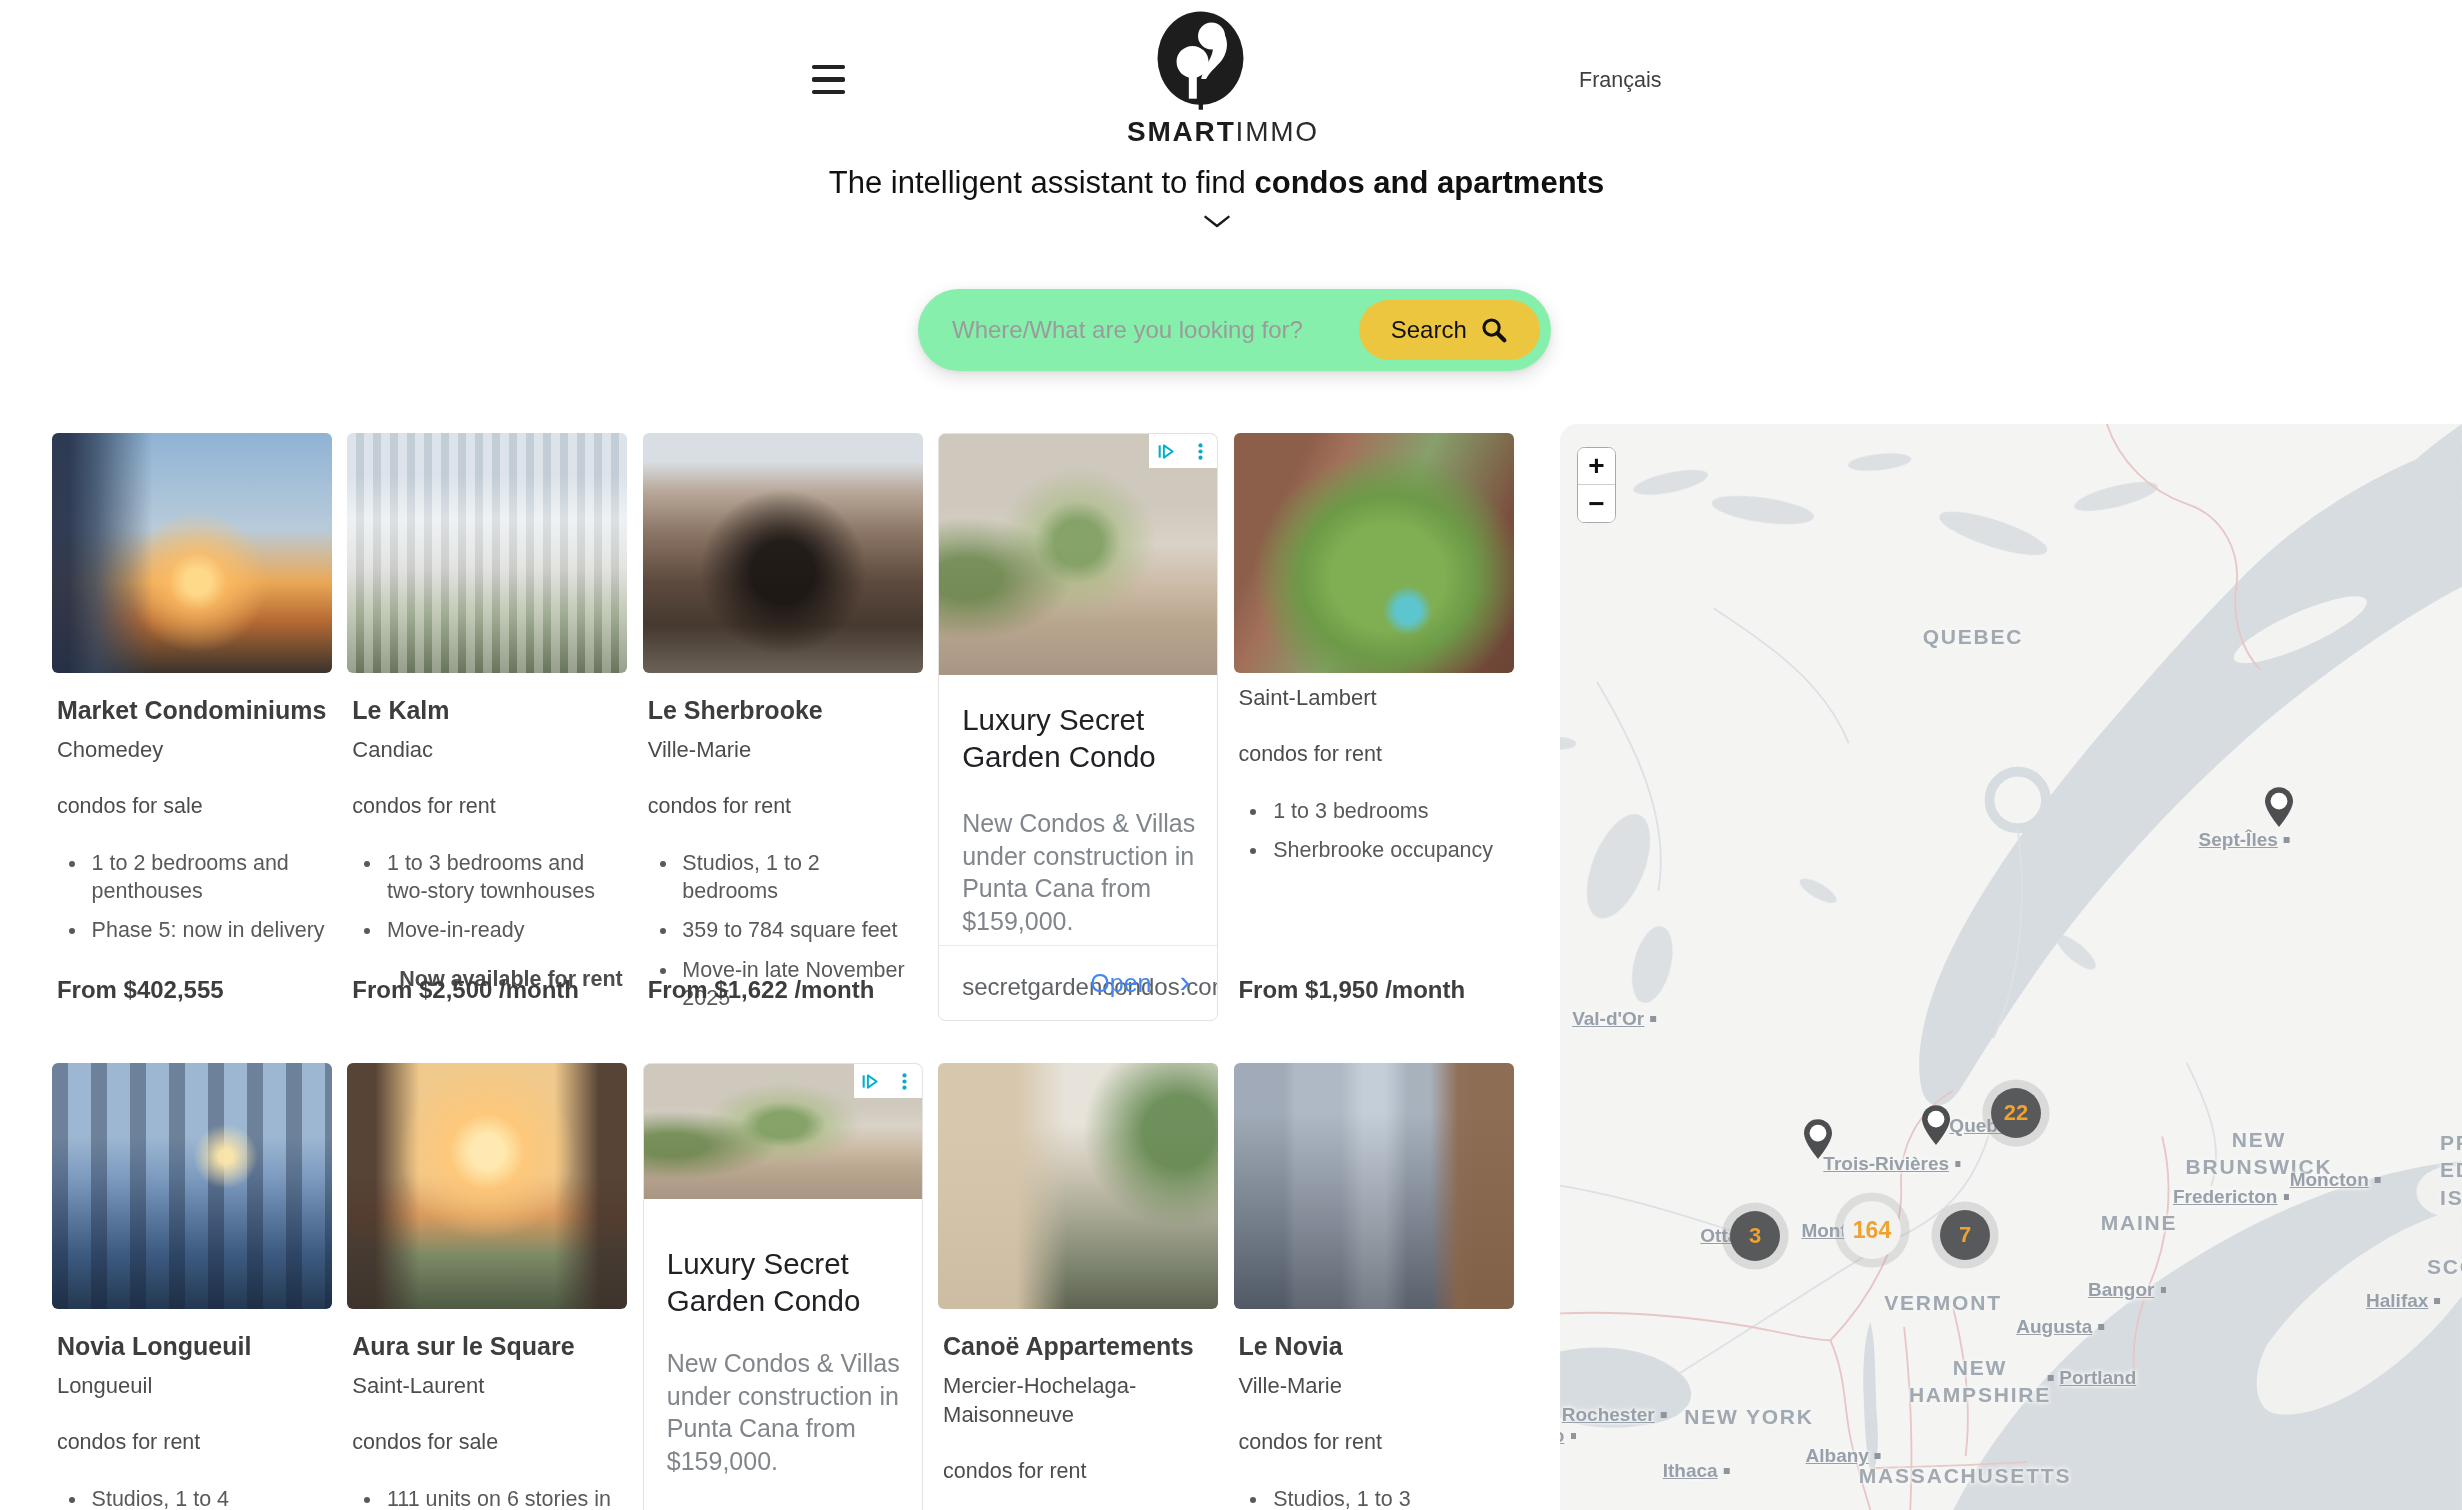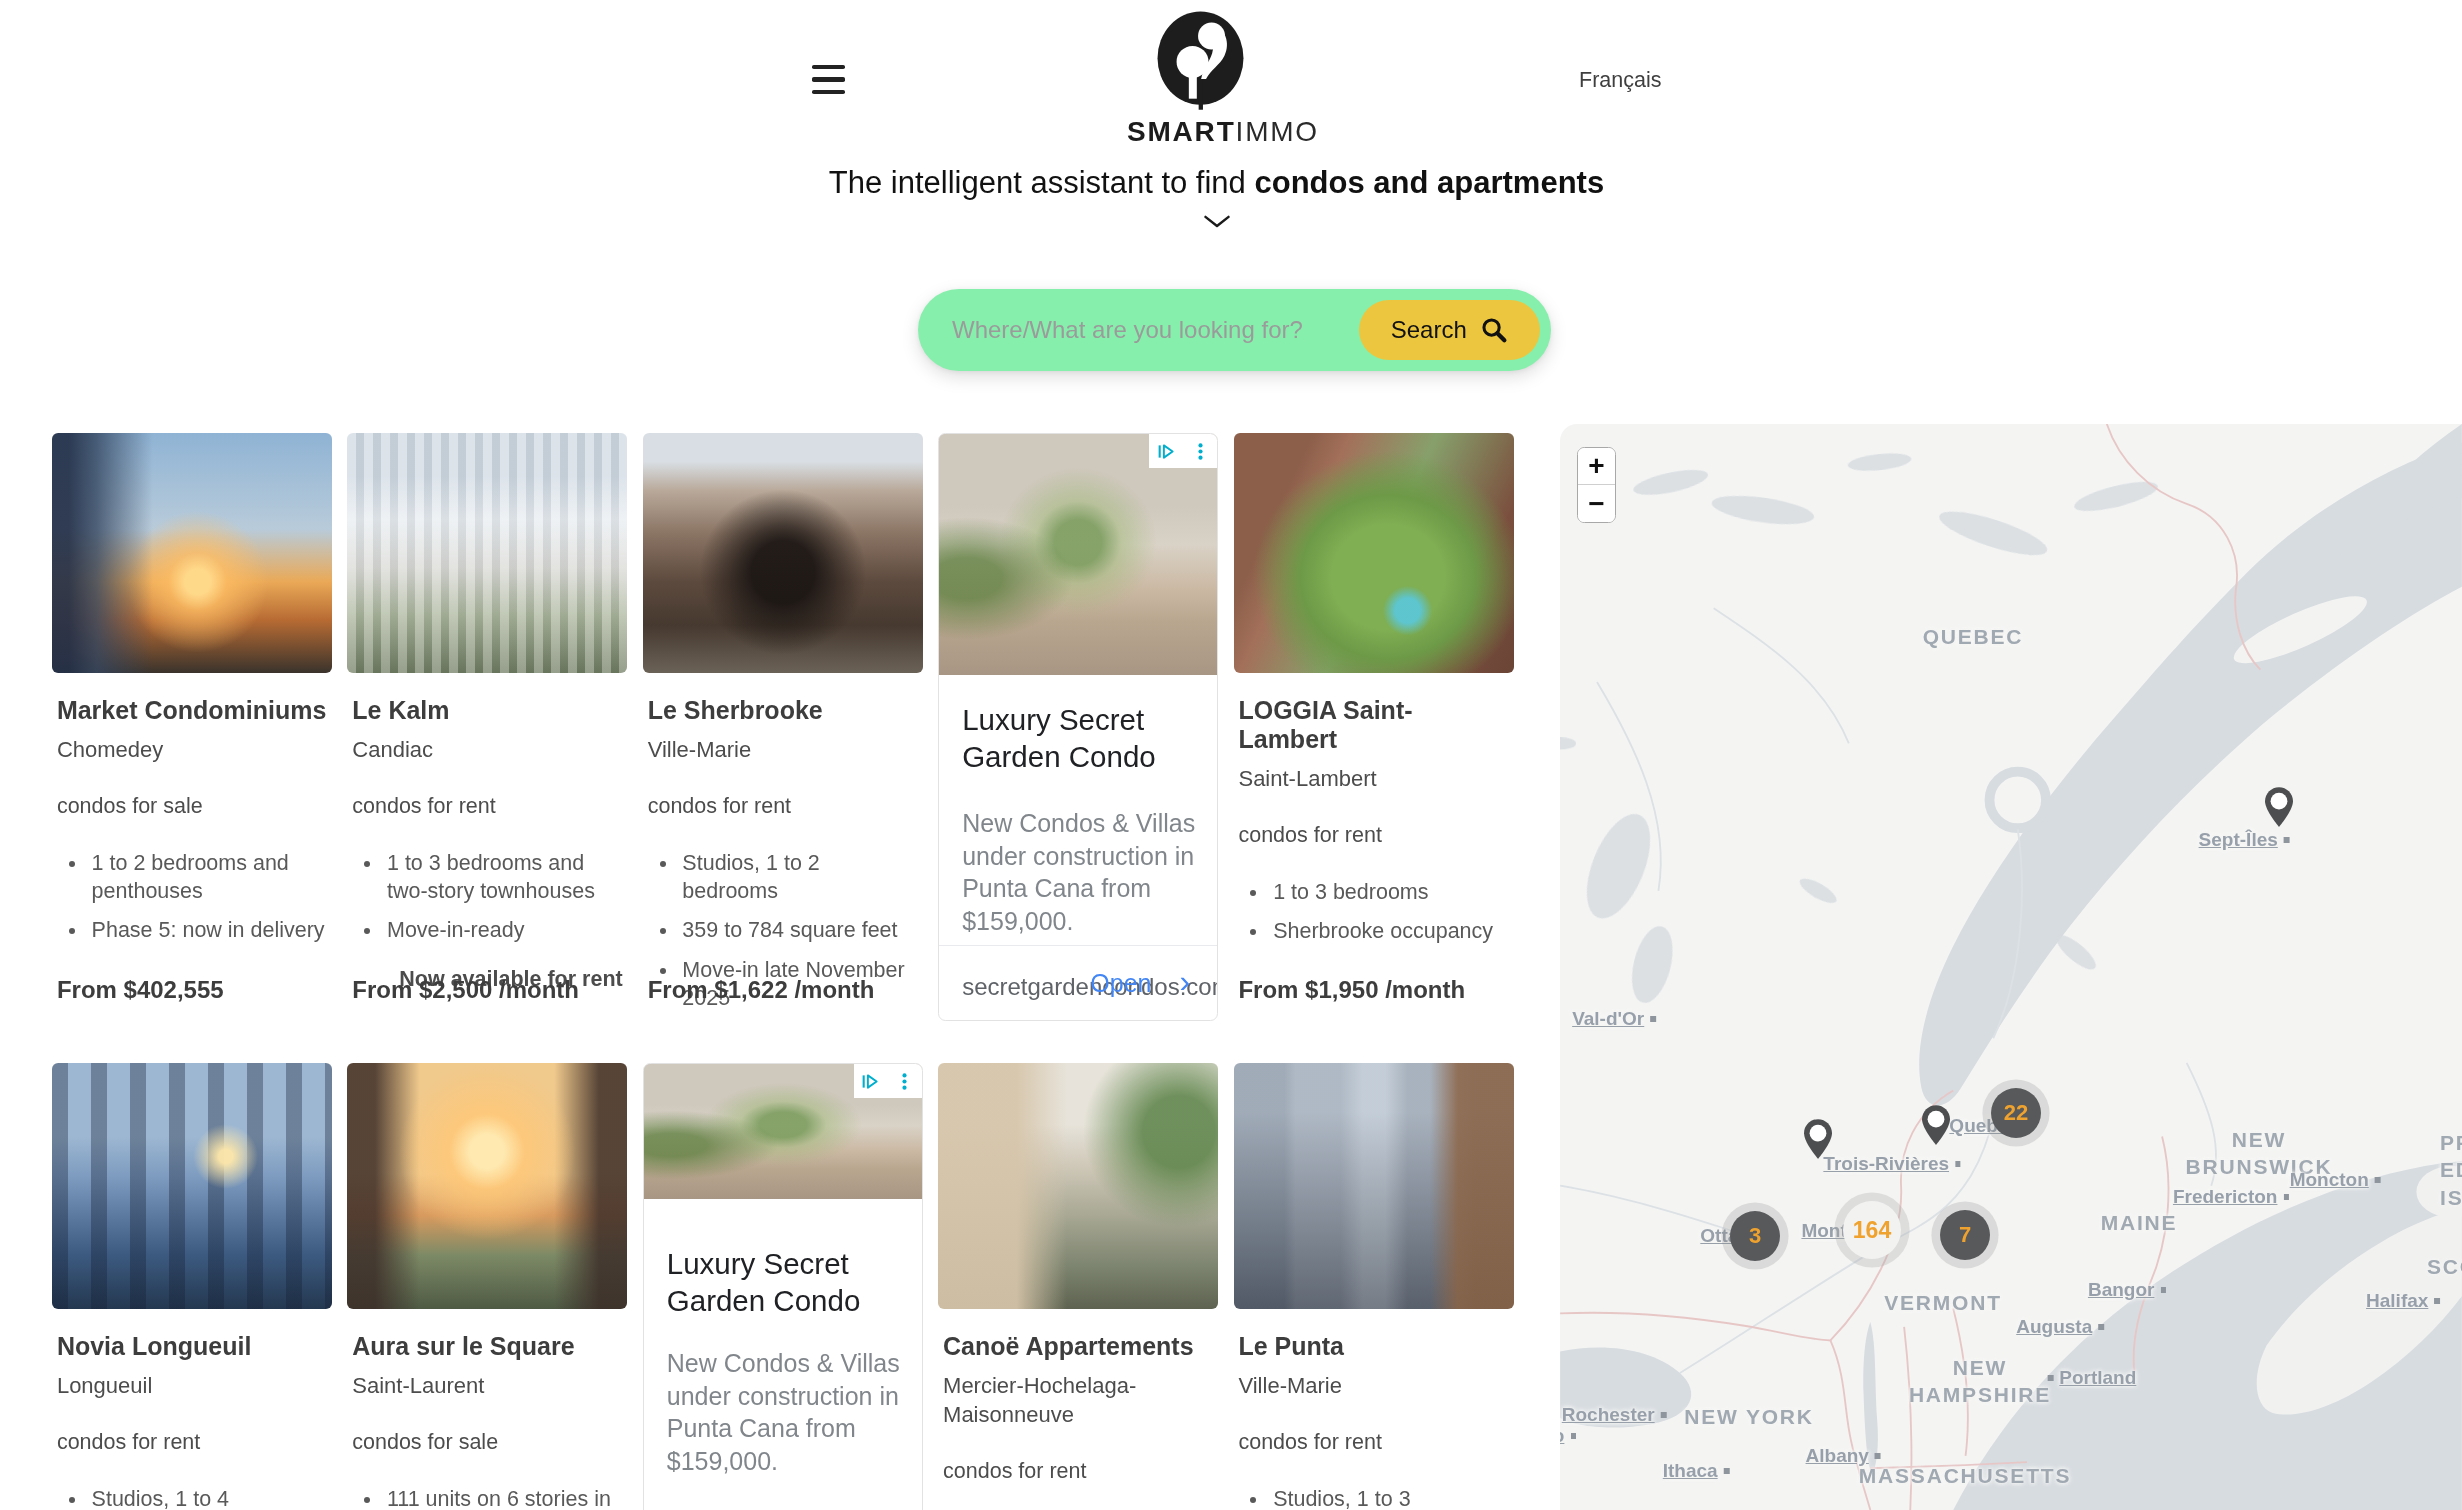--- a/index.html
+++ b/index.html
@@ -237,21 +237,20 @@
       <div class="ad-footer">
         <div class="ad-open">
           <span>Open</span>
           <span class="chev">›</span>
         </div>
       </div>
     </article>
     <article class="card">
       <div class="img img-courtyard-aerial"></div>
       <div class="body">
-        <h3 class="c-title">LOGGIA Saint-Lambert</h3>
         <div class="c-loc">Saint-Lambert</div>
         <div class="c-type">condos for rent</div>
         <ul>
           <li>1 to 3 bedrooms</li>
           <li>Sherbrooke occupancy</li>
         </ul>
         <div class="c-price">From $1,950 /month</div>
       </div>
     </article>
     <article class="card row2">
@@ -303,21 +302,21 @@
       <div class="img img-street-building"></div>
       <div class="body">
         <h3 class="c-title">Canoë Appartements</h3>
         <div class="c-loc">Mercier-Hochelaga-Maisonneuve</div>
         <div class="c-type">condos for rent</div>
       </div>
     </article>
     <article class="card row2">
       <div class="img img-downtown"></div>
       <div class="body">
-        <h3 class="c-title">Le Punta</h3>
+        <h3 class="c-title">Le Novia</h3>
         <div class="c-loc">Ville-Marie</div>
         <div class="c-type">condos for rent</div>
         <ul>
           <li>Studios, 1 to 3 bedrooms and penthouses</li>
         </ul>
       </div>
     </article>
   </div>
 
 <div id="map">

